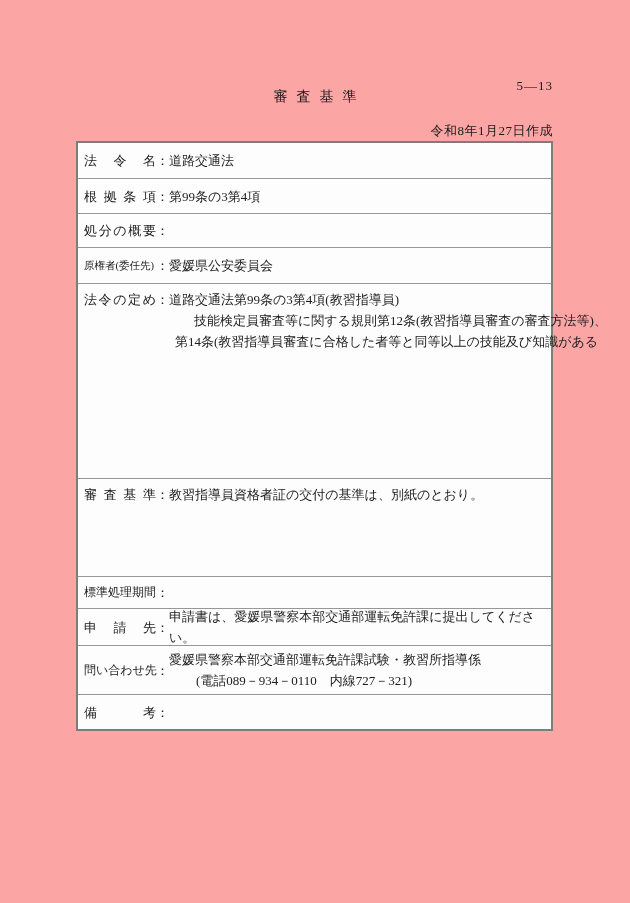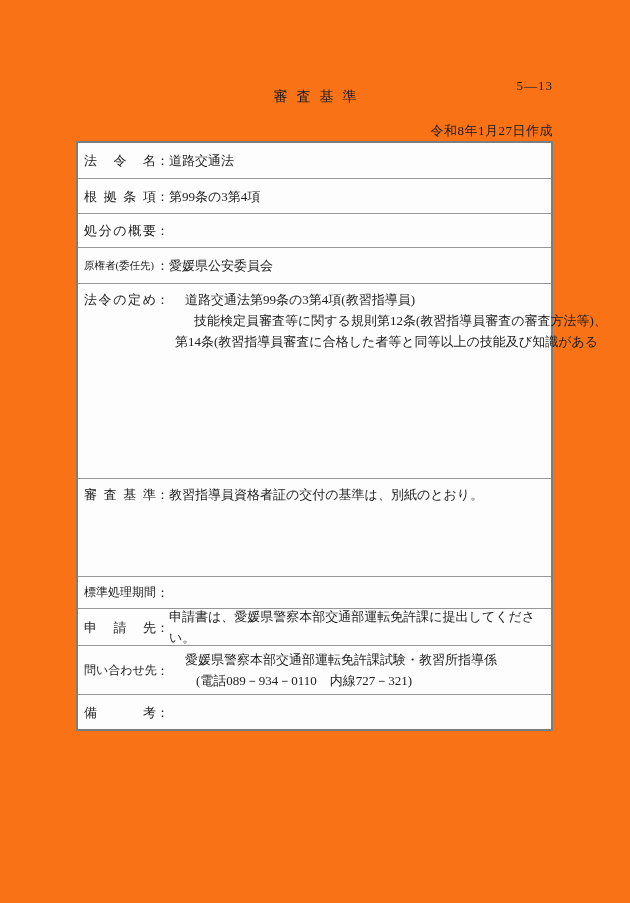--- a/index.html
+++ b/index.html
@@ -4,21 +4,21 @@
 <style>
   html,body{margin:0;padding:0;}
   body{
     width:630px;height:903px;
     background:#fbfbfb;
     font-family:"Liberation Serif","DejaVu Serif",serif;
     color:#1c1c1c;
     position:relative;
     -webkit-font-smoothing:antialiased;
   }
-  .page{position:absolute;inset:0;background:#f97316;}
+  .page{position:absolute;inset:0;background:#fca5a5;}
   .page-number{
     position:absolute;top:78px;right:77px;
     font-size:13px;letter-spacing:1px;
   }
   .doc-title{
     position:absolute;top:88px;left:0;width:100%;
     text-align:center;font-size:14px;
     letter-spacing:9px;text-indent:9px;
   }
   .doc-date{
@@ -43,21 +43,21 @@
   .cell-label{
     width:72px;flex:0 0 72px;
     display:flex;justify-content:space-between;
     white-space:nowrap;
   }
   .cell-label.compact6{font-size:12px;}
   .cell-label.compact8{font-size:10.5px;}
   .cell-colon{flex:0 0 auto;width:13px;text-align:center;}
   .cell-value{flex:1 1 auto;min-width:0;}
   .vline{white-space:nowrap;}
-  .indent-0{margin-left:16px;font-family:Liberation Serif, serif;}
+  .indent-0{margin-left:0;font-family:Liberation Serif, serif;}
   .indent-1{margin-left:25px;}
   .indent-2{margin-left:6px;}
   .indent-3{margin-left:11px;}
   .indent-p{margin-left:27px;}
   
   .h-r1{height:36px;} .h-r2{height:35px;} .h-r3{height:34px;}
   .h-r4{height:36px;} .h-r5{height:195px;} .h-r6{height:98px;}
   .h-r7{height:32px;} .h-r8{height:37px;} .h-r9{height:49px;}
   .h-r10{height:34px;}
 </style>

